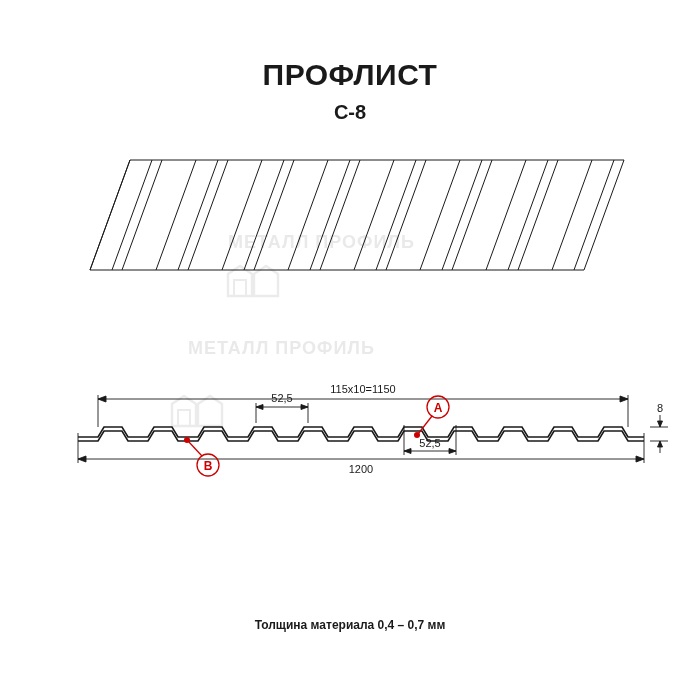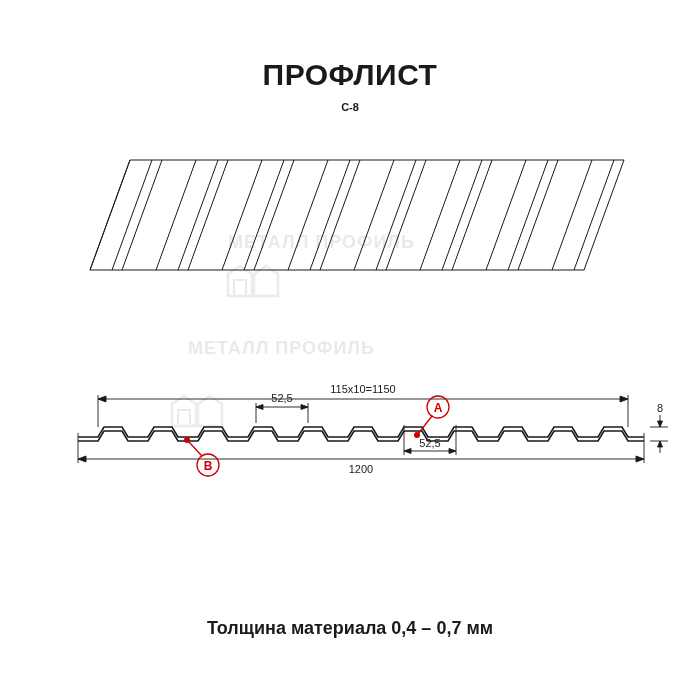--- a/index.html
+++ b/index.html
@@ -31,31 +31,31 @@
     font-weight: bold;
     letter-spacing: 0.5px;
     color: #1a1a1a;
   }
   .subtitle {
     position: absolute;
     top: 101px;
     left: 0;
     width: 700px;
     text-align: center;
-    font-size: 11px;
+    font-size: 20px;
     font-weight: bold;
     color: #1a1a1a;
   }
   .footer-note {
     position: absolute;
     top: 618px;
     left: 0;
     width: 700px;
     text-align: center;
-    font-size: 18px;
+    font-size: 12px;
     font-weight: bold;
     color: #1a1a1a;
   }
   .iso-wrap {
     position: absolute;
     top: 140px;
     left: 60px;
     width: 580px;
     height: 170px;
   }

